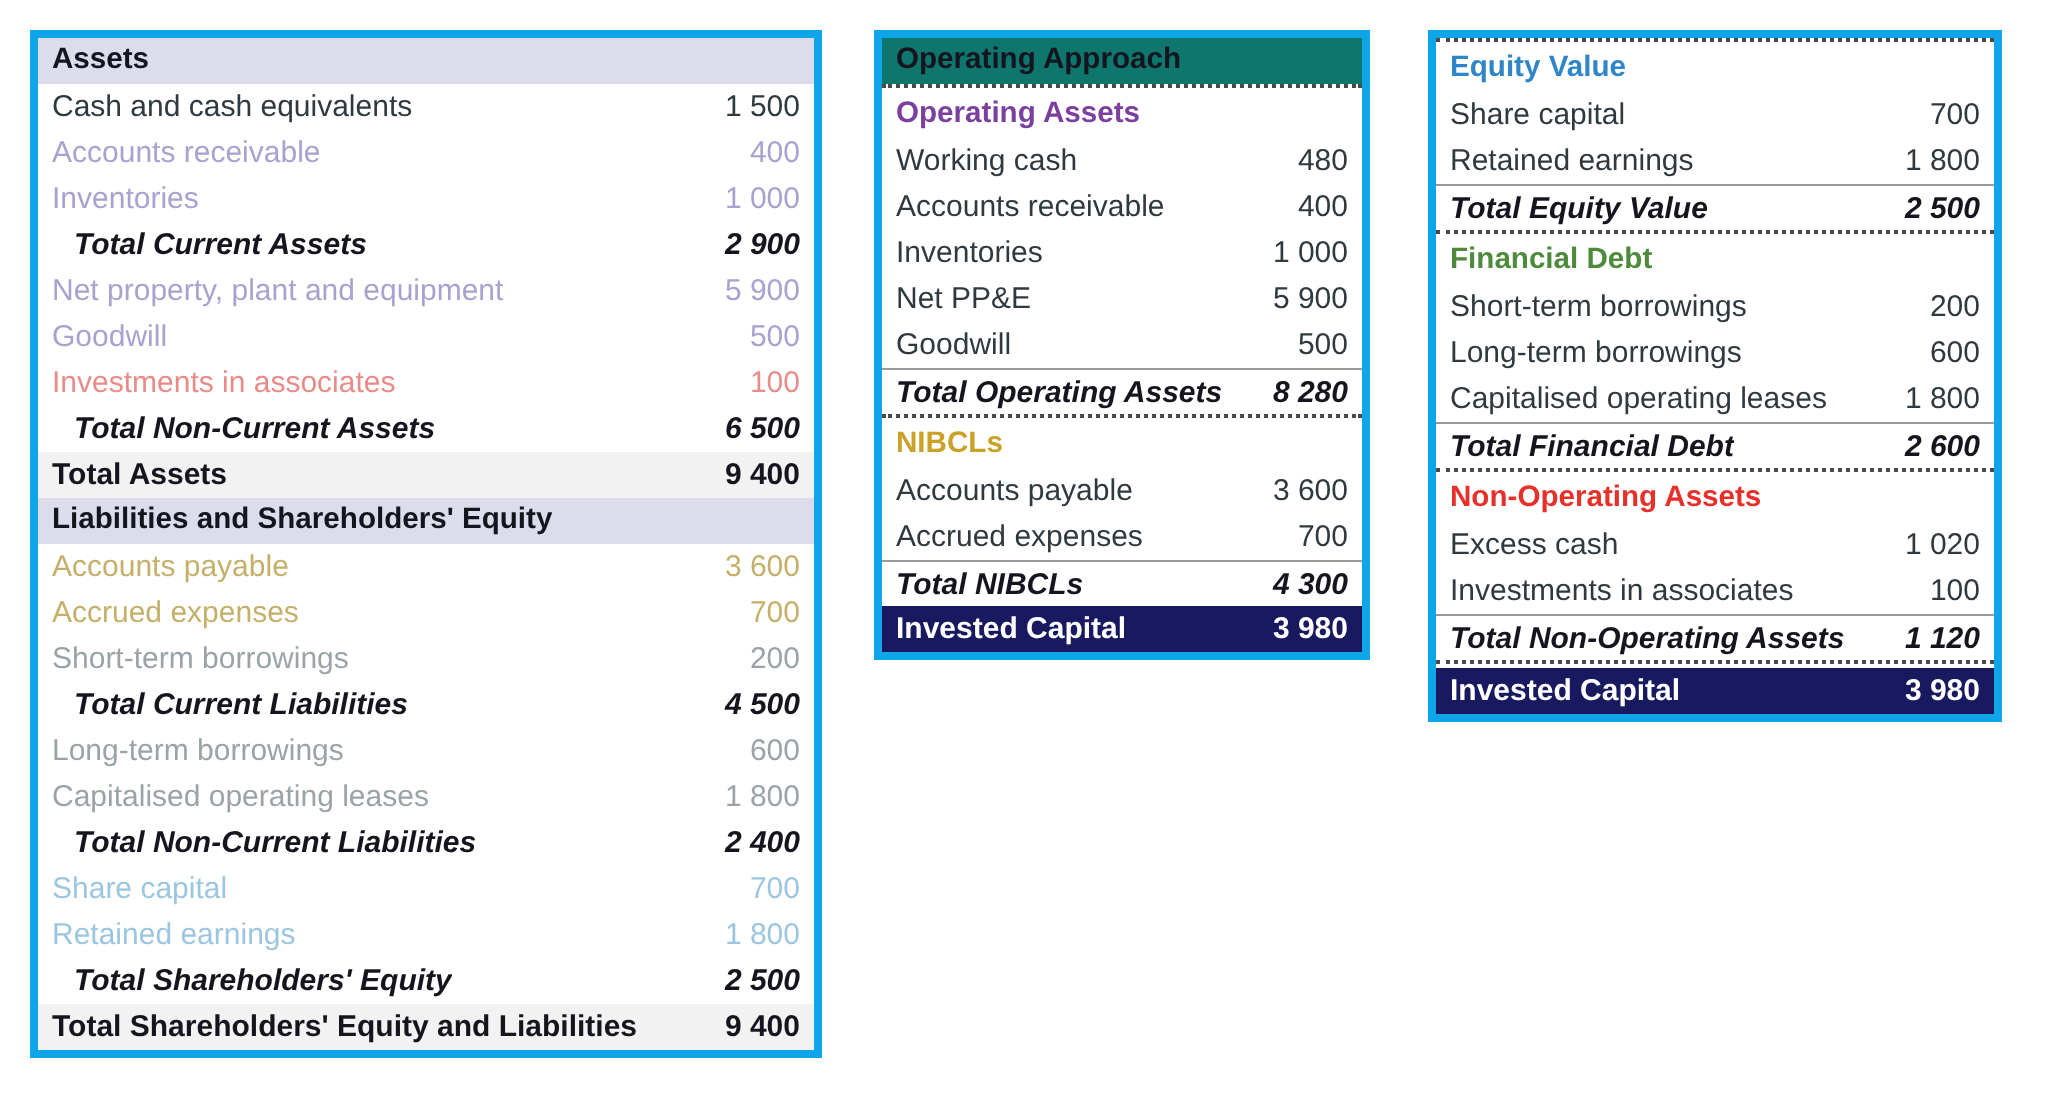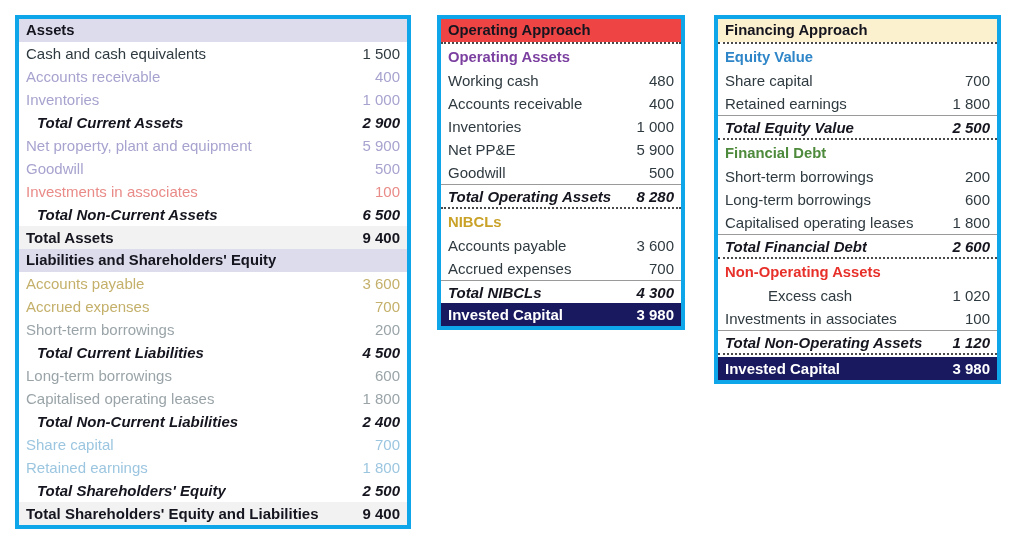--- a/index.html
+++ b/index.html
@@ -48,21 +48,21 @@
   .row .label { overflow: hidden; text-overflow: ellipsis; }
   .row .value { text-align: right; padding-left: 10px; }
 
   
   .row.section-head {
     font-weight: bold;
     color: #15151f;
     font-size: 14.8px;
   }
   #panel-assets .row.section-head   { background: #dcdcec; }
-  #panel-operating .row.panel-head  { background: #ef4444; }
+  #panel-operating .row.panel-head  { background: #0f766e; }
   #panel-financing .row.panel-head  { background: #fcf1cf; }
 
   
   .row.group-head {
     font-weight: bold;
     font-size: 14.8px;
   }
 
   
   .row.subtotal {
@@ -255,23 +255,20 @@
     </div>
 
     <div class="row invested">
       <span class="label">Invested Capital</span>
       <span class="value">3 980</span>
     </div>
   </div>
 
   <div class="panel" id="panel-financing">
 
-    <div class="row panel-head section-head">
-      <span class="label">Financing Approach</span>
-    </div>
     <div class="sep-dotted spacer-2"></div>
 
     <div class="row group-head" style="color:#2e86c8;">
       <span class="label">Equity Value</span>
     </div>
 
     <div id="fn-g1">
         <div class="row item" style="color: rgb(47, 58, 64);">
           <span class="label">Share capital</span>
           <span class="value">700</span>
@@ -311,21 +308,21 @@
       <span class="label">Total Financial Debt</span>
       <span class="value">2 600</span>
     </div>
     <div class="sep-dotted spacer-2"></div>
 
     <div class="row group-head" style="color:#e8302a;">
       <span class="label">Non-Operating Assets</span>
     </div>
 
     <div id="fn-g3">
-        <div class="row item" style="color: rgb(47, 58, 64); margin-left: 43px;">
+        <div class="row item" style="color: rgb(47, 58, 64);">
           <span class="label">Excess cash</span>
           <span class="value">1 020</span>
         </div>
         <div class="row item" style="color: rgb(47, 58, 64);">
           <span class="label">Investments in associates</span>
           <span class="value">100</span>
         </div>
       </div>
 
     <div class="row subtotal sep-top-thin">

